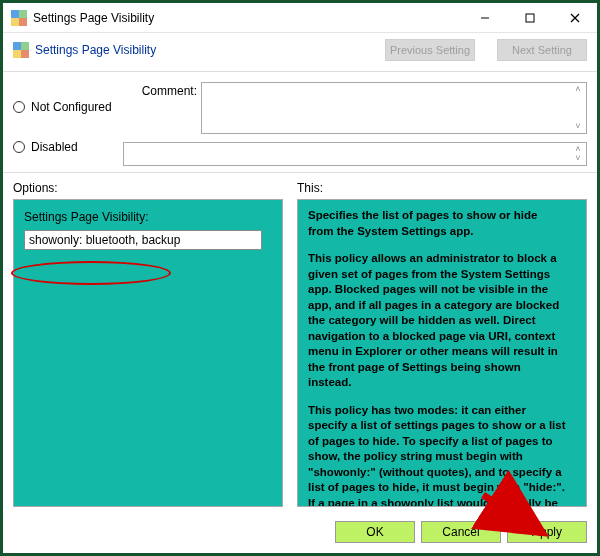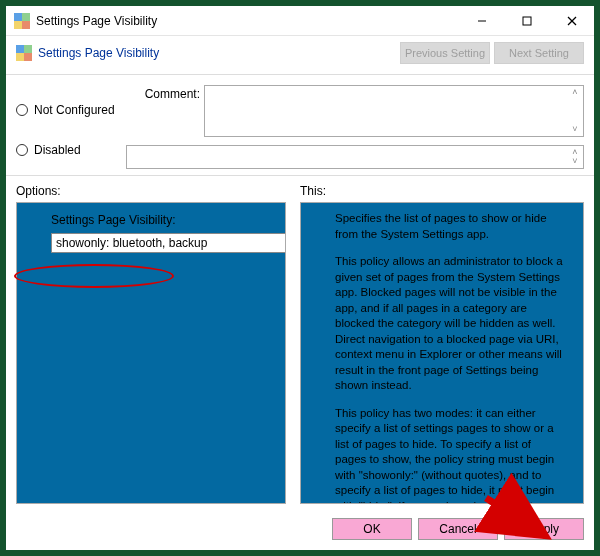--- a/index.html
+++ b/index.html
@@ -6,39 +6,39 @@
   html, body { margin:0; padding:0; }
   body {
     font-family: "Segoe UI", Tahoma, sans-serif;
     font-size: 12px;
     color: #000;
     background: #fff;
     width: 600px;
     height: 556px;
     overflow: hidden;
   }
-  .window { border:6px solid #14532d; width:600px; height:556px; display:flex; flex-direction:column; position:relative; }
+  .window { border:3px solid #14532d; width:600px; height:556px; display:flex; flex-direction:column; position:relative; }
   
   .titlebar { height:30px; display:flex; align-items:center; border-bottom:1px solid #e5e5e5; }
   .titlebar .icon { width:16px; height:16px; margin:0 6px 0 8px; display:flex; flex-direction:column; }
   .titlebar .icon .row { flex:1; display:flex; }
   .titlebar .icon .c { flex:1; }
   .titlebar .title { flex:1; font-size:12px; }
   .winbtns { display:flex; height:100%; }
   .winbtn { width:45px; display:flex; align-items:center; justify-content:center; }
   .winbtn svg { width:10px; height:10px; }
   
   .header { display:flex; align-items:center; padding:6px 10px 10px 10px; border-bottom:1px solid #ddd; }
   .header .hicon { width:16px; height:16px; margin-right:6px; display:flex; flex-direction:column; }
   .header .hicon .row { flex:1; display:flex; }
   .header .hicon .c { flex:1; }
   .header .htitle { flex:1; font-size:12px; color:#003399; }
   .navbtn {
     width:90px; height:22px; background:#d9d9d9; color:#9e9e9e;
-    border:1px solid #cfcfcf; margin-left:4px; font-size:11px;
+    border:1px solid #cfcfcf; margin-left:22px; font-size:11px;
     display:flex; align-items:center; justify-content:center;
   }
   
   .upper { padding:10px 10px 6px 10px; display:flex; border-bottom:1px solid #ddd; }
   .radios { width:110px; display:flex; flex-direction:column; gap:10px; padding-top:2px; }
   .radio { display:flex; align-items:center; gap:6px; cursor:pointer;margin-top:16px; }
   .radio .dot { width:12px; height:12px; border:1px solid #333; border-radius:50%; display:flex; align-items:center; justify-content:center; background:#fff; }
   .radio.selected .dot::after { content:""; width:6px; height:6px; background:#000; border-radius:50%; display:block; }
   .fields { flex:1; display:flex; flex-direction:column; gap:8px;justify-content:space-between; }
   .fieldrow { display:flex; align-items:flex-start; gap:4px; }
@@ -49,36 +49,36 @@
   .textarea.small { height:24px; }
   .scrollhint { position:absolute; right:2px; width:12px; display:flex; flex-direction:column; justify-content:space-between; top:2px; bottom:2px; }
   .scrollhint span { font-size:9px; color:#888; text-align:center; line-height:1; user-select:none; }
   
   .lower { flex:1; display:flex; padding:8px 10px 6px 10px; gap:14px; min-height:0; }
   .col { display:flex; flex-direction:column; min-height:0; }
   .col.left { width:270px; }
   .col.right { flex:1; }
   .collabel { margin-bottom:4px; }
   .panel {
-    border:1px solid #aaa; background:#0369a1; flex:1; overflow:hidden; position:relative;padding-left:24px;
+    border:1px solid #aaa; background:#14b8a6; flex:1; overflow:hidden; position:relative;
   }
   .options-inner { padding:10px; }
   .opt-title { margin-bottom:6px; }
   .opt-input {
     width:238px; height:20px; border:1px solid #888; padding:2px 4px;
     font-family: inherit; font-size:12px;
   }
   .help-inner { padding:8px 20px 8px 10px; font-size:11.5px; line-height:1.35; height:100%; overflow:auto; }
-  .help-inner p { margin:0 0 12px 0; }
+  .help-inner p { margin:0 0 12px 0;font-weight:bold; }
   
   .panel.scroll { }
   
   .btnbar { display:flex; justify-content:flex-end; gap:6px; padding:8px 10px 10px 10px; }
   .btn {
-    width:80px; height:22px; border:1px solid #999; background:#f9a8d4;
+    width:80px; height:22px; border:1px solid #999; background:#bef264;
     display:flex; align-items:center; justify-content:center; font-size:12px;
     cursor:pointer;
   }
   
   .overlay { position:absolute; left:0; top:0; right:0; bottom:0; pointer-events:none; z-index:50; }
   .ellipse { position:absolute; border:2.5px solid #d40000; border-radius:50%; }
 </style>
 </head>
 <body>
 

